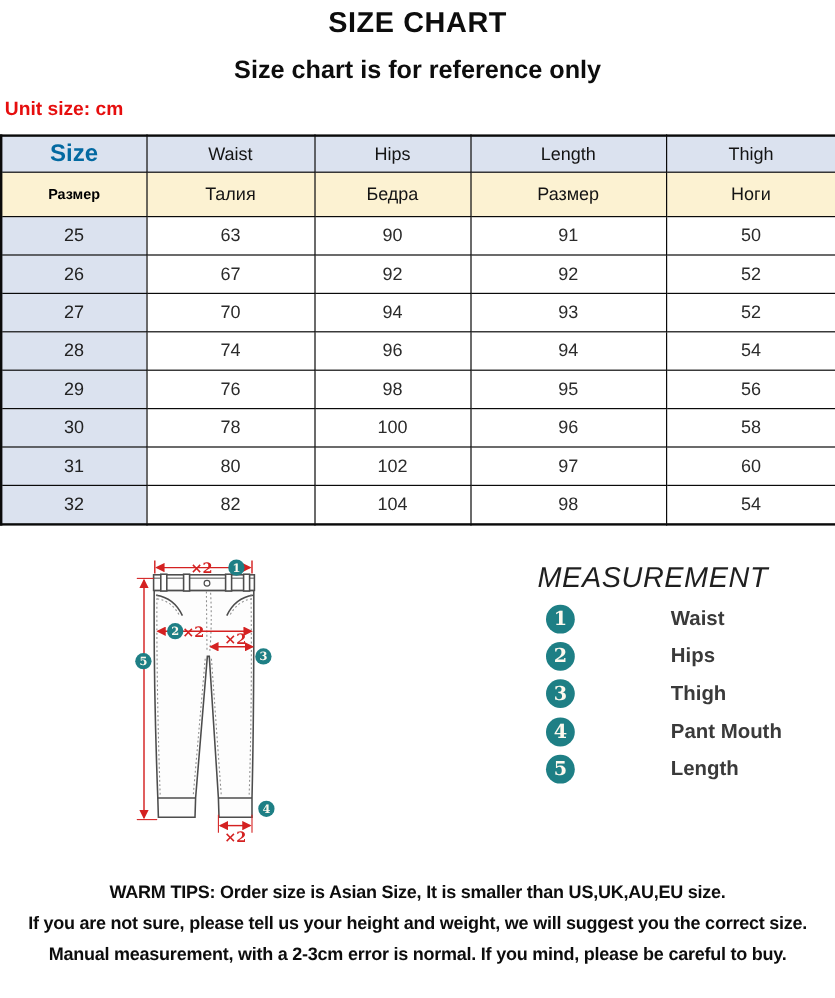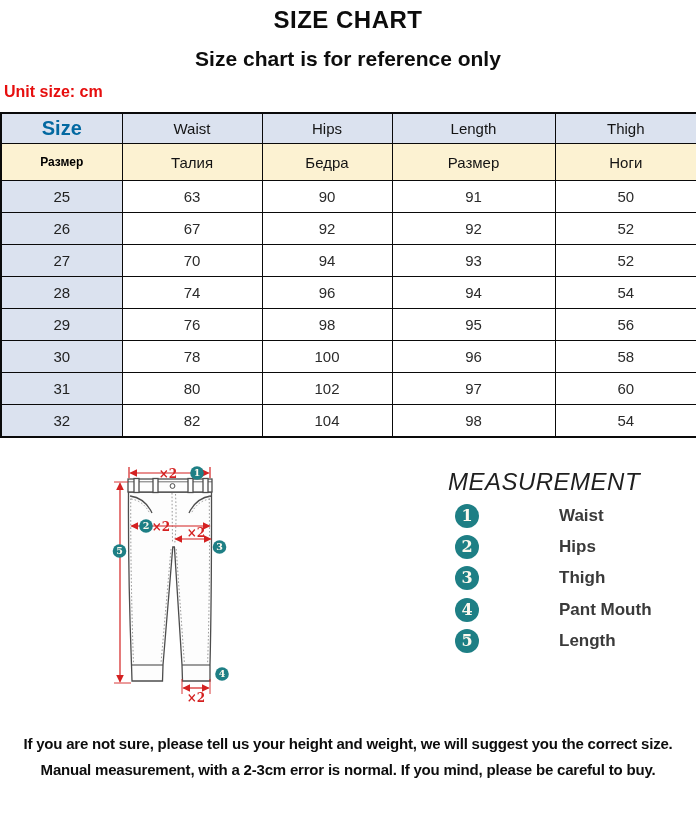--- a/index.html
+++ b/index.html
@@ -230,17 +230,18 @@
   <div class="legend-item" style="top:598px">
     <span class="lnum">4</span>
     <span class="llabel">Pant Mouth</span>
   </div>
   <div class="legend-item" style="top:629px">
     <span class="lnum">5</span>
     <span class="llabel">Length</span>
   </div>
 
   <div class="tips">
+    <div>WARM TIPS: Order size is Asian Size, It is smaller than US,UK,AU,EU size.</div>
     <div>If you are not sure, please tell us your height and weight, we will suggest you the correct size.</div>
     <div>Manual measurement, with a 2-3cm error is normal. If you mind, please be careful to buy.</div>
   </div>
 
 </div>
 
 </body></html>

